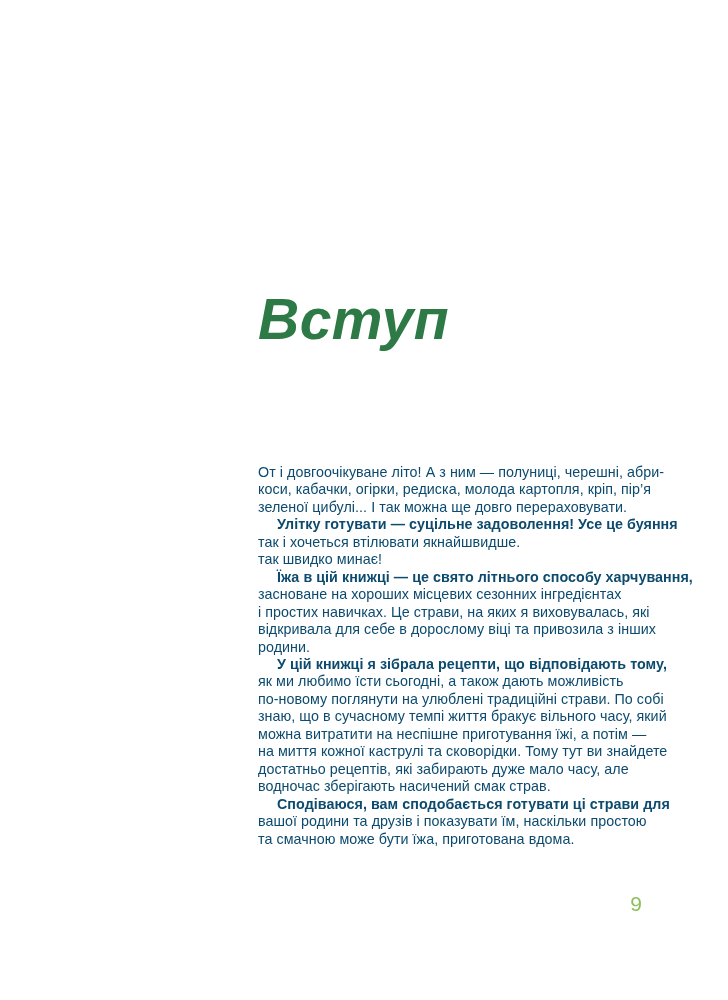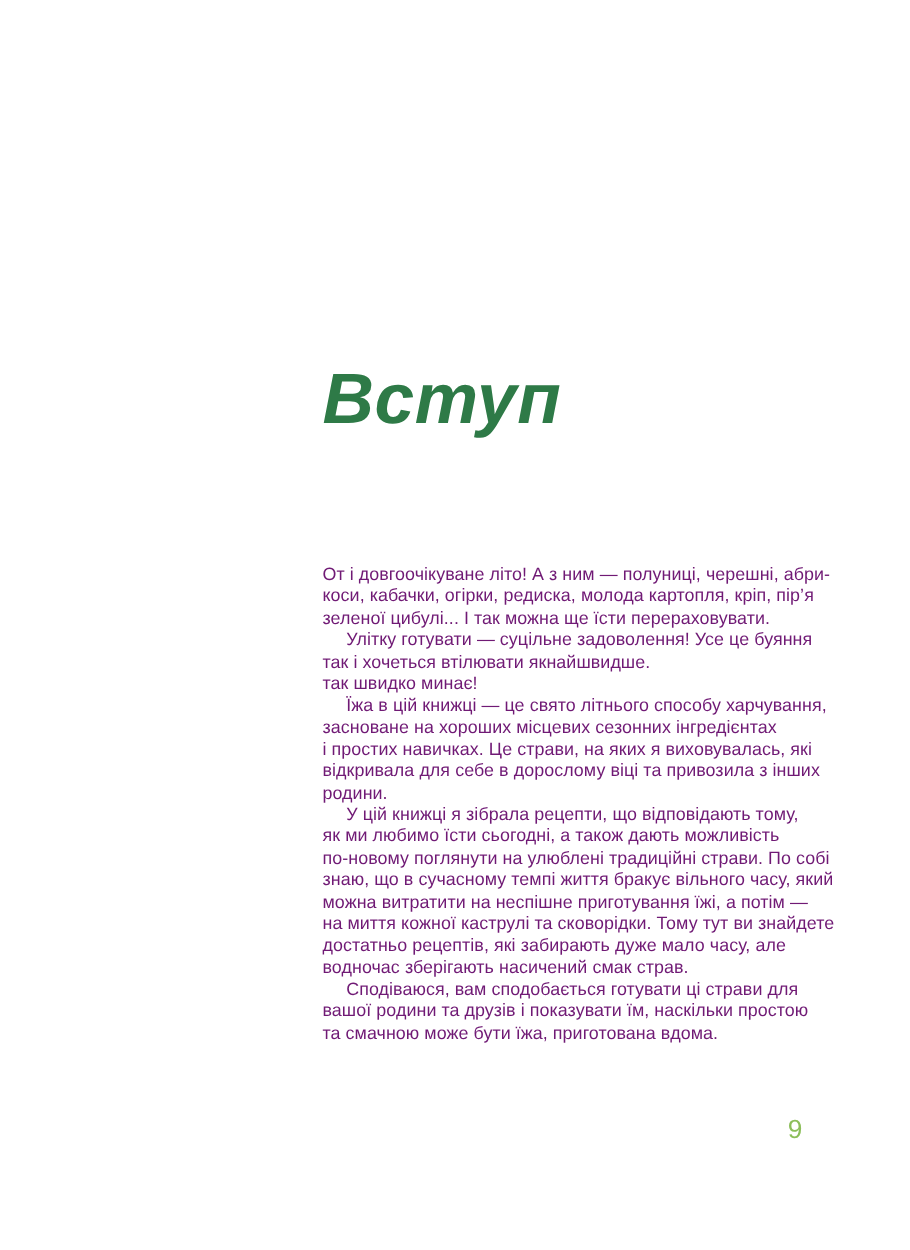--- a/index.html
+++ b/index.html
@@ -33,42 +33,42 @@
     left: 258px;
     top: 452px;
     width: 426px;
     font-size: 14.3px;
     line-height: 17.45px;
     letter-spacing: 0.05px;
     color: #1d1d1d;
   }
   .para { margin: 0; padding: 0; }
   .line { white-space: nowrap; }
-  .first-indent { padding-left: 19px; }
+  .first-indent { padding-left: 19px; font-weight: bold; }
   .page-number {
     position: absolute;
     left: 620px;
     top: 892px;
     width: 32px;
     text-align: center;
     font-size: 21px;
     color: #8cbe5a;
   }
 </style>
 </head>
 <body style="background: rgb(255, 255, 255);">
 
 <div class="page">
   <div class="chapter-title" style="color: rgb(46, 122, 71);">Вступ</div>
 
-  <div class="text-block" style="color: #701a75;">
+  <div class="text-block" style="color: #0c4a6e; margin-top: 12px;">
       <div class="para">
         <div class="line">От і довгоочікуване літо! А з ним — полуниці, черешні, абри-</div>
         <div class="line">коси, кабачки, огірки, редиска, молода картопля, кріп, пір’я</div>
-        <div class="line">зеленої цибулі... І так можна ще їсти перераховувати.</div>
+        <div class="line">зеленої цибулі... І так можна ще довго перераховувати.</div>
       </div>
       <div class="para">
         <div class="line first-indent">Улітку готувати — суцільне задоволення! Усе це буяння</div>
         <div class="line">так і хочеться втілювати якнайшвидше.</div>
       </div>
       <div class="para">
         <div class="line">так швидко минає!</div>
       </div>
       <div class="para">
         <div class="line first-indent">Їжа в цій книжці — це свято літнього способу харчування,</div>

